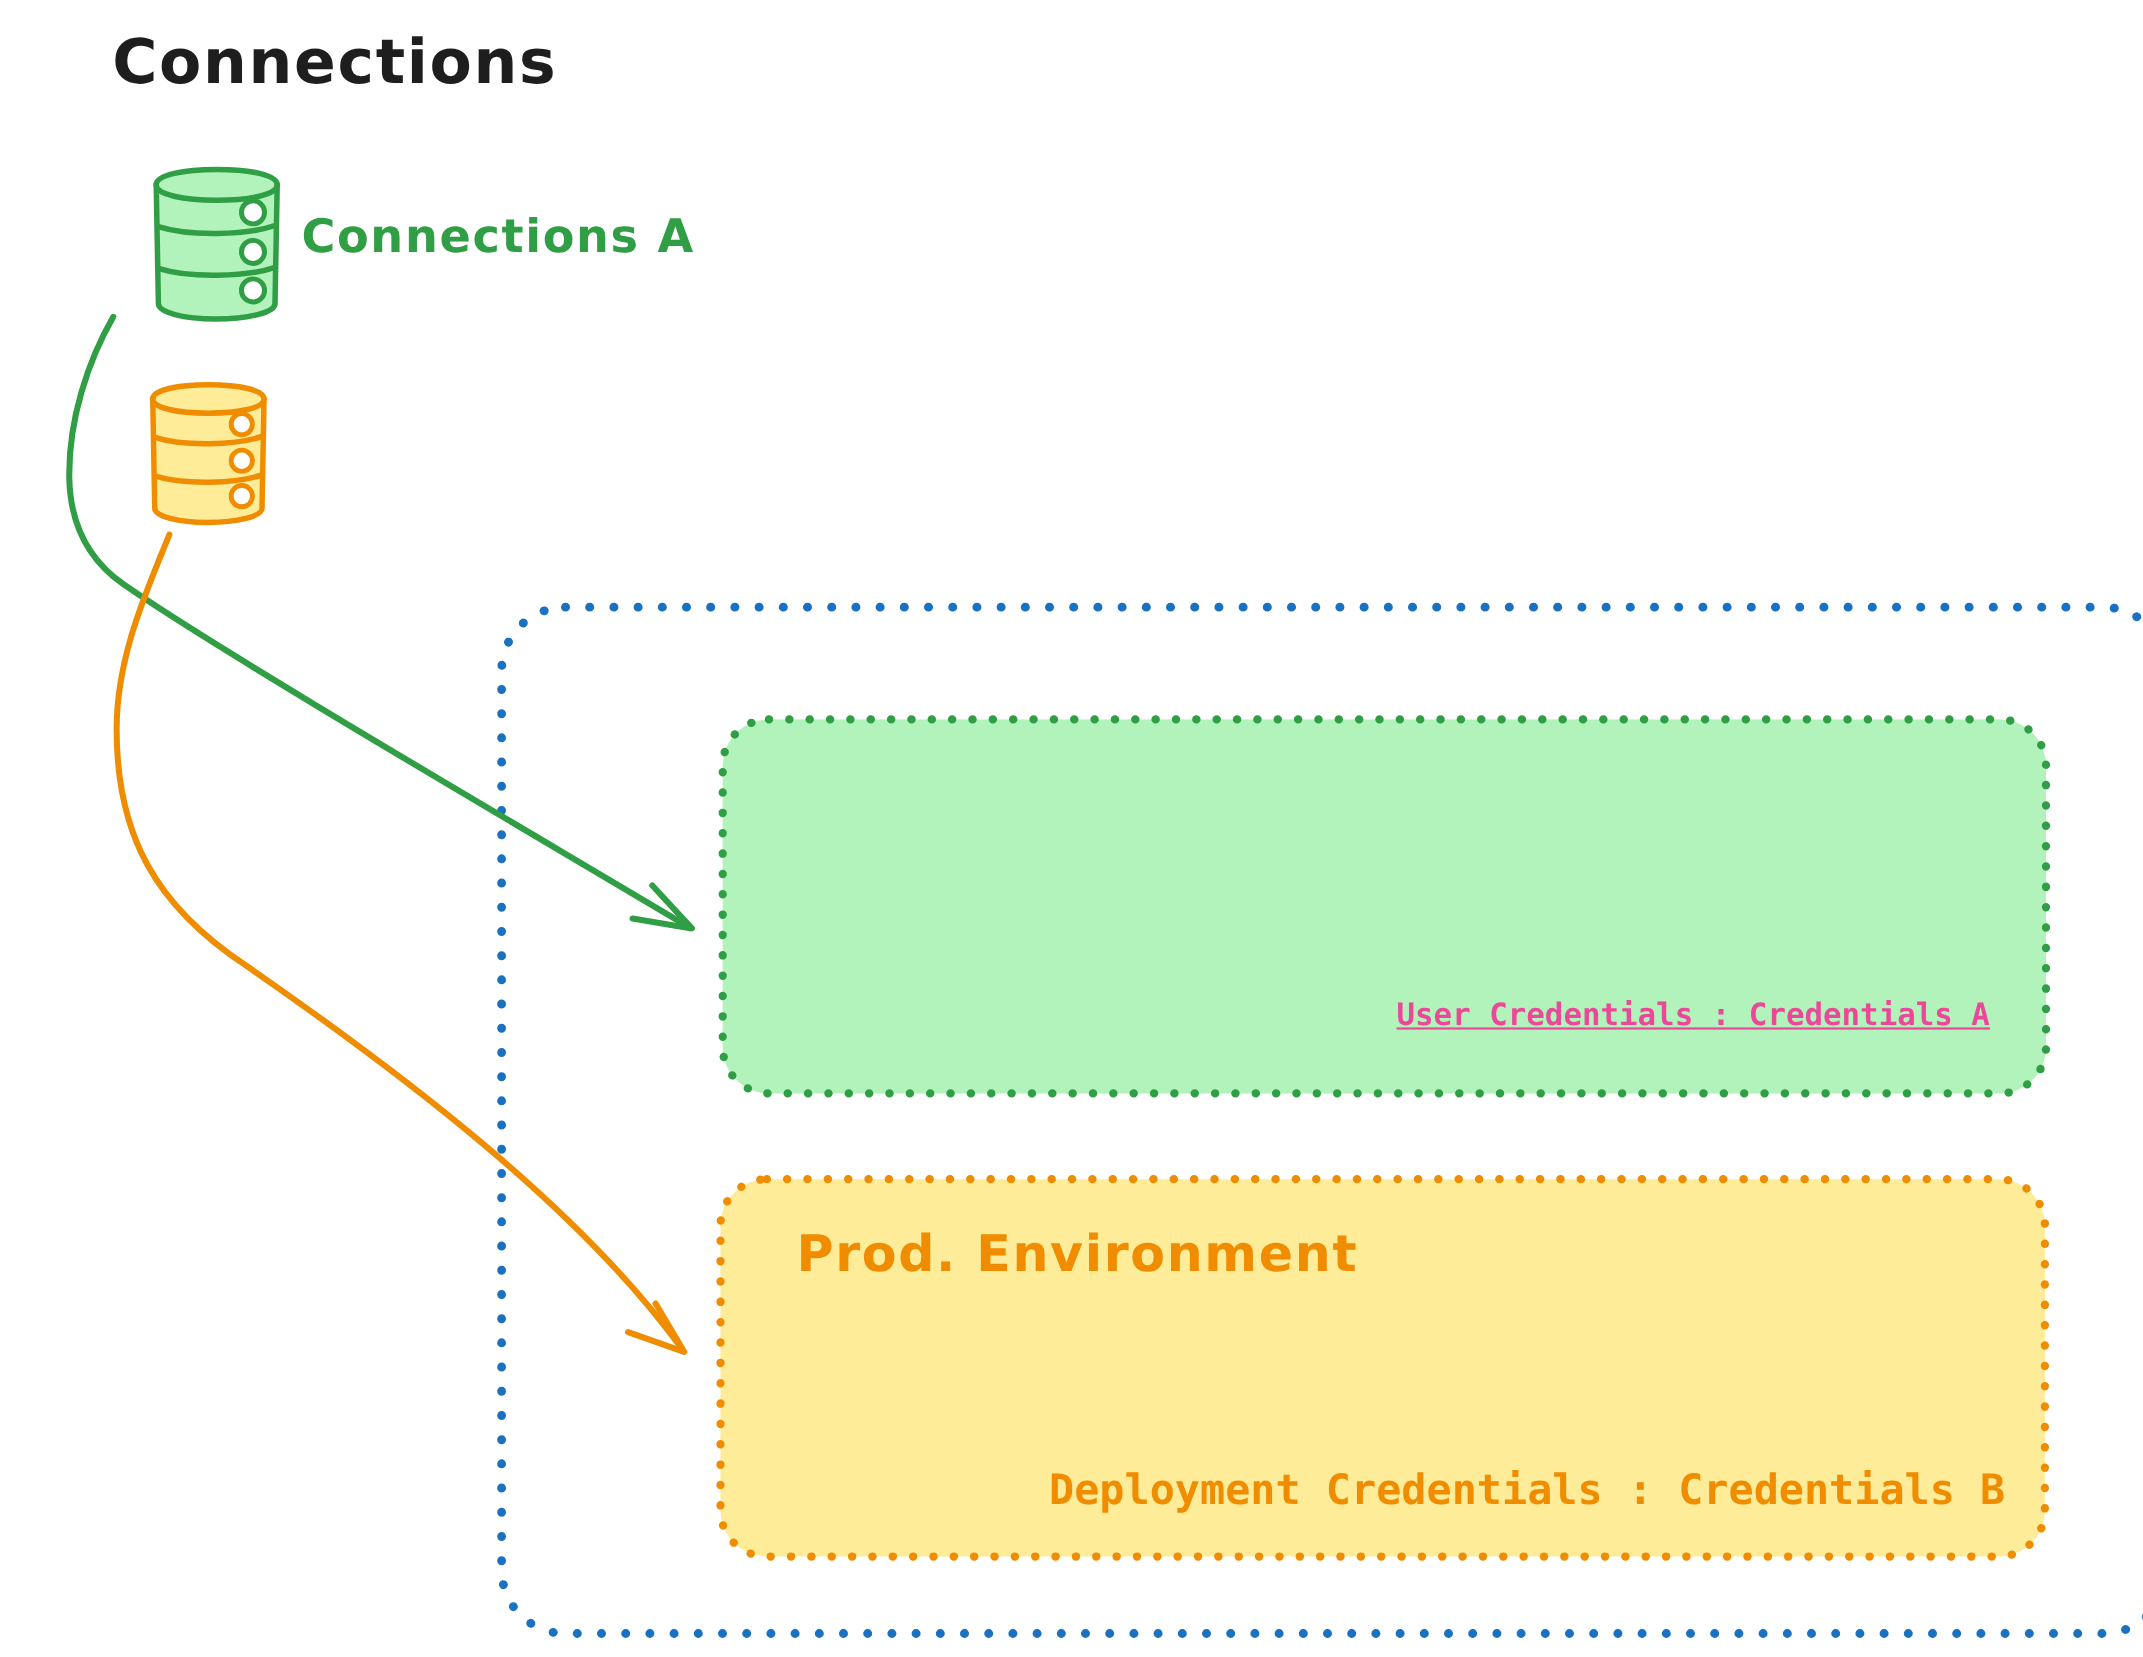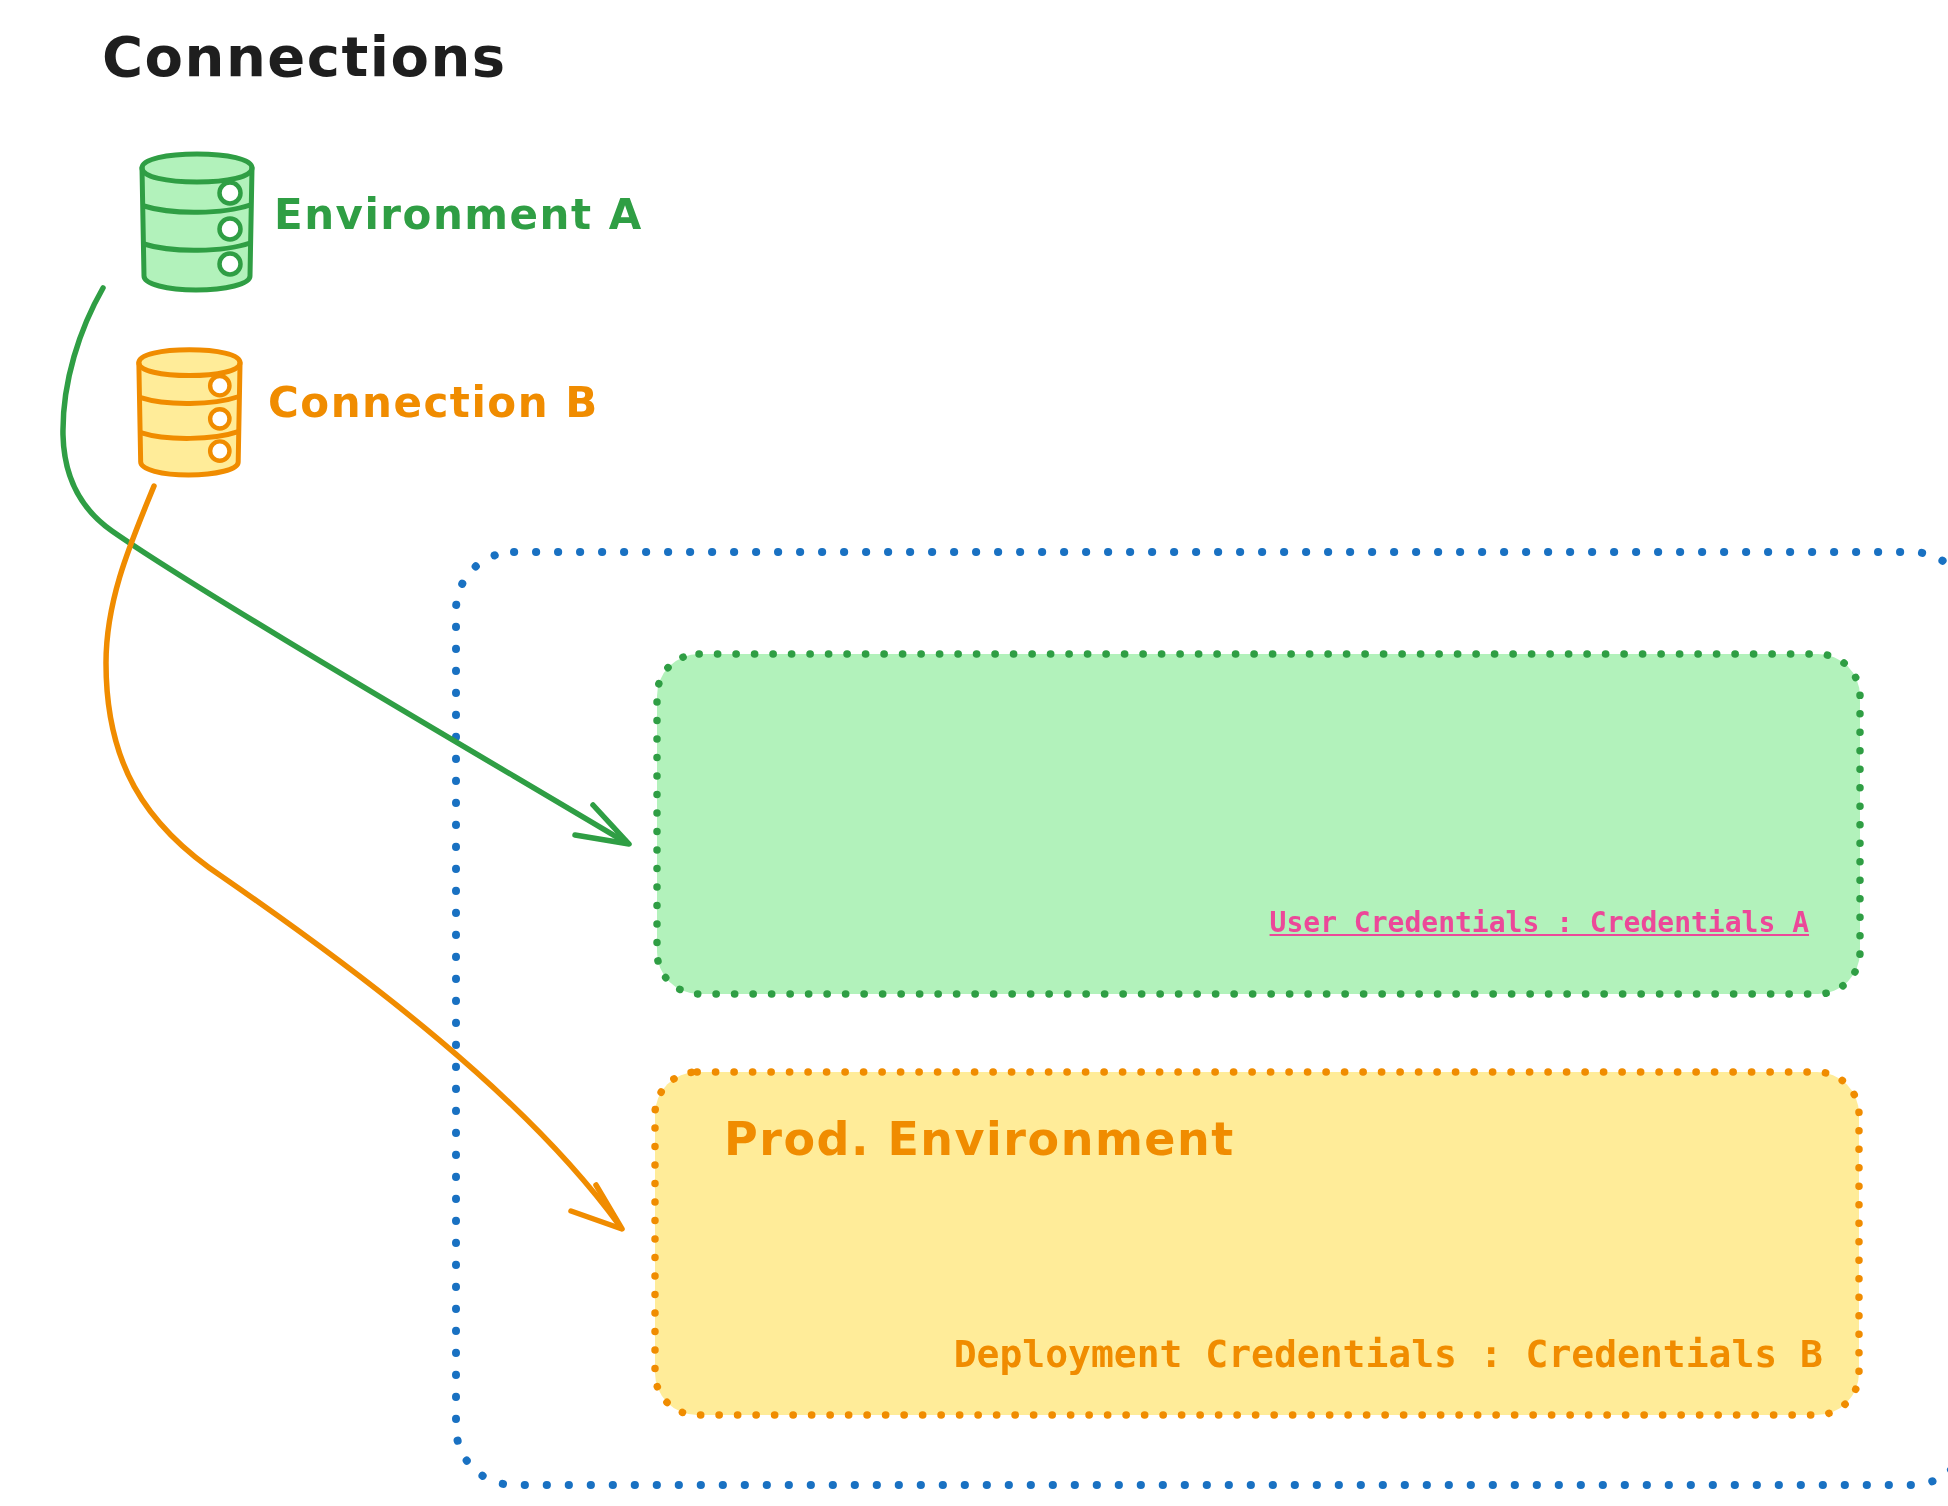--- a/index.html
+++ b/index.html
@@ -65,23 +65,22 @@
     </g>
 
     <g stroke="#f08c00" stroke-width="5.5" fill="none" stroke-linecap="round" stroke-linejoin="round">
       <path d="M110 486 C88 540 62 598 62 663 C62 760 98 824 180 878 C320 975 482 1097 575 1225"></path>
       <path d="M552 1185 L578 1229 L527 1211"></path>
     </g>
   </svg>
 
   <div class="label hand title-black">Connections</div>
 
-  <div class="label hand conn-a-label">Environment A</div>
+  <div class="label hand conn-a-label">Connections A</div>
 
-  <div class="label hand conn-b-label">Connection B</div>
 
 
 
   <div class="label mono dev-creds">User Credentials : Credentials A</div>
 
   <div class="label mono prod-creds">Deployment Credentials : Credentials B</div>
 
   <div class="label hand prod-title">Prod. Environment</div>
 
 </div>

